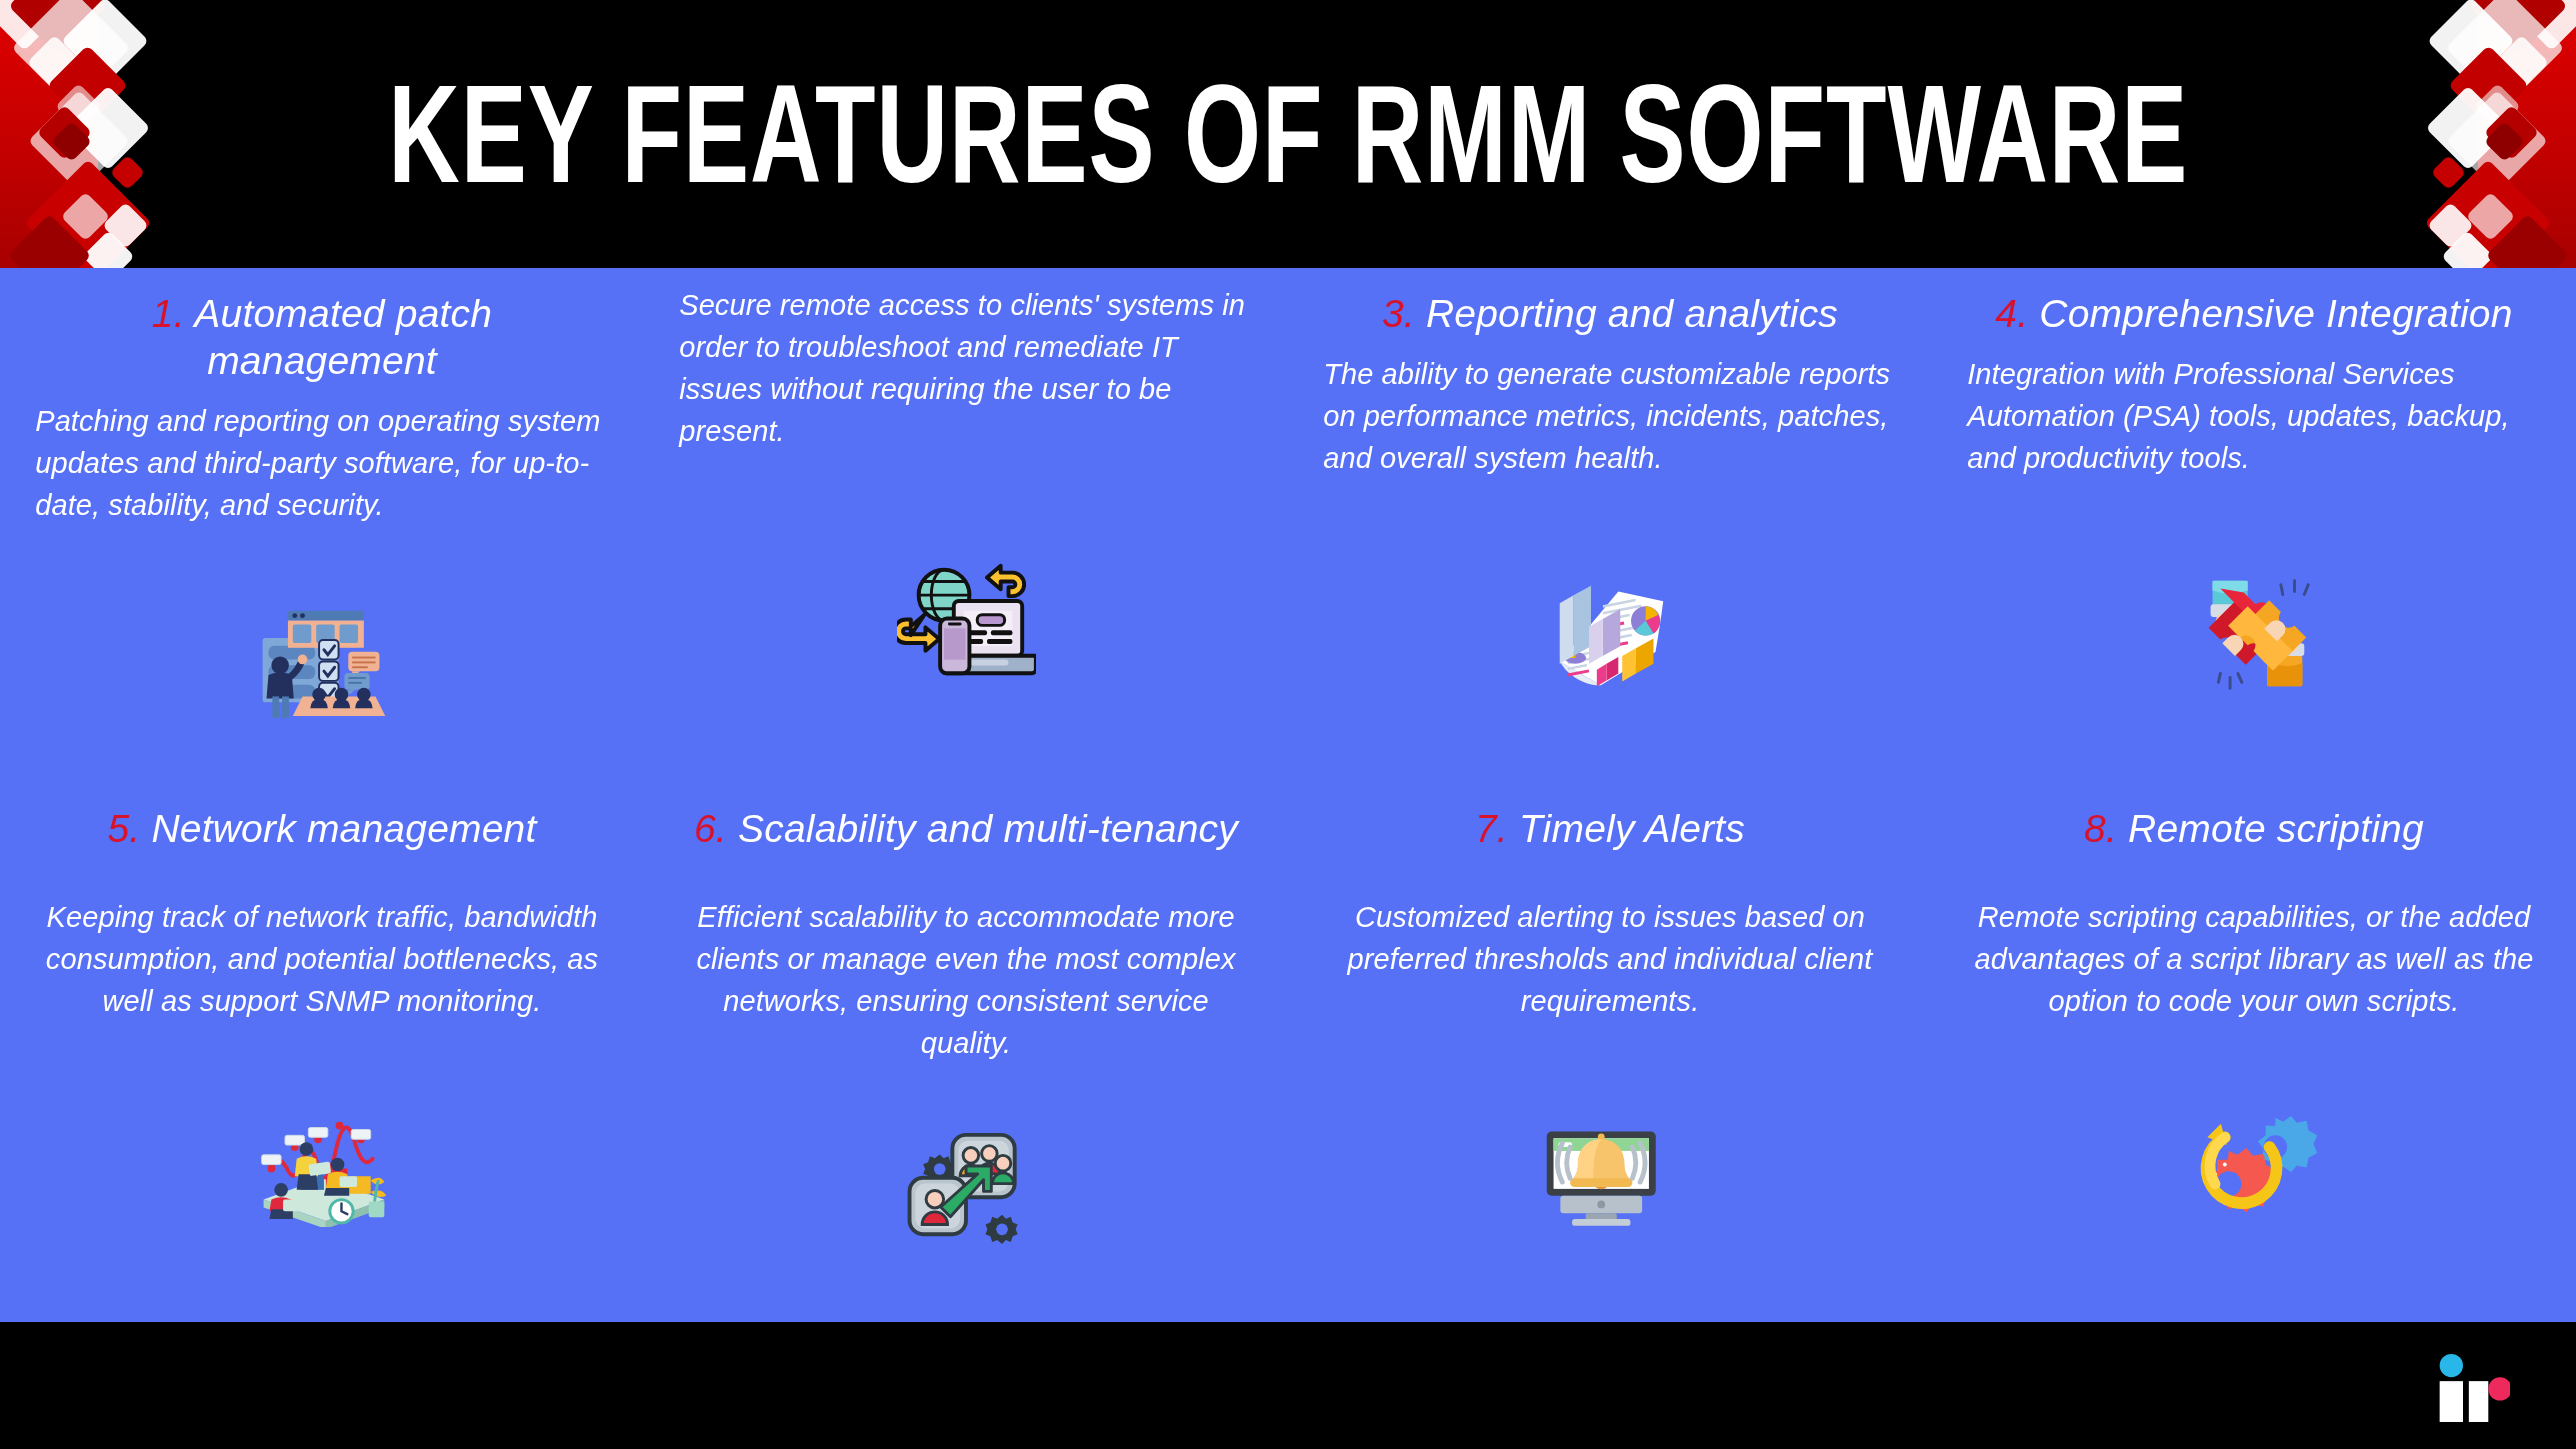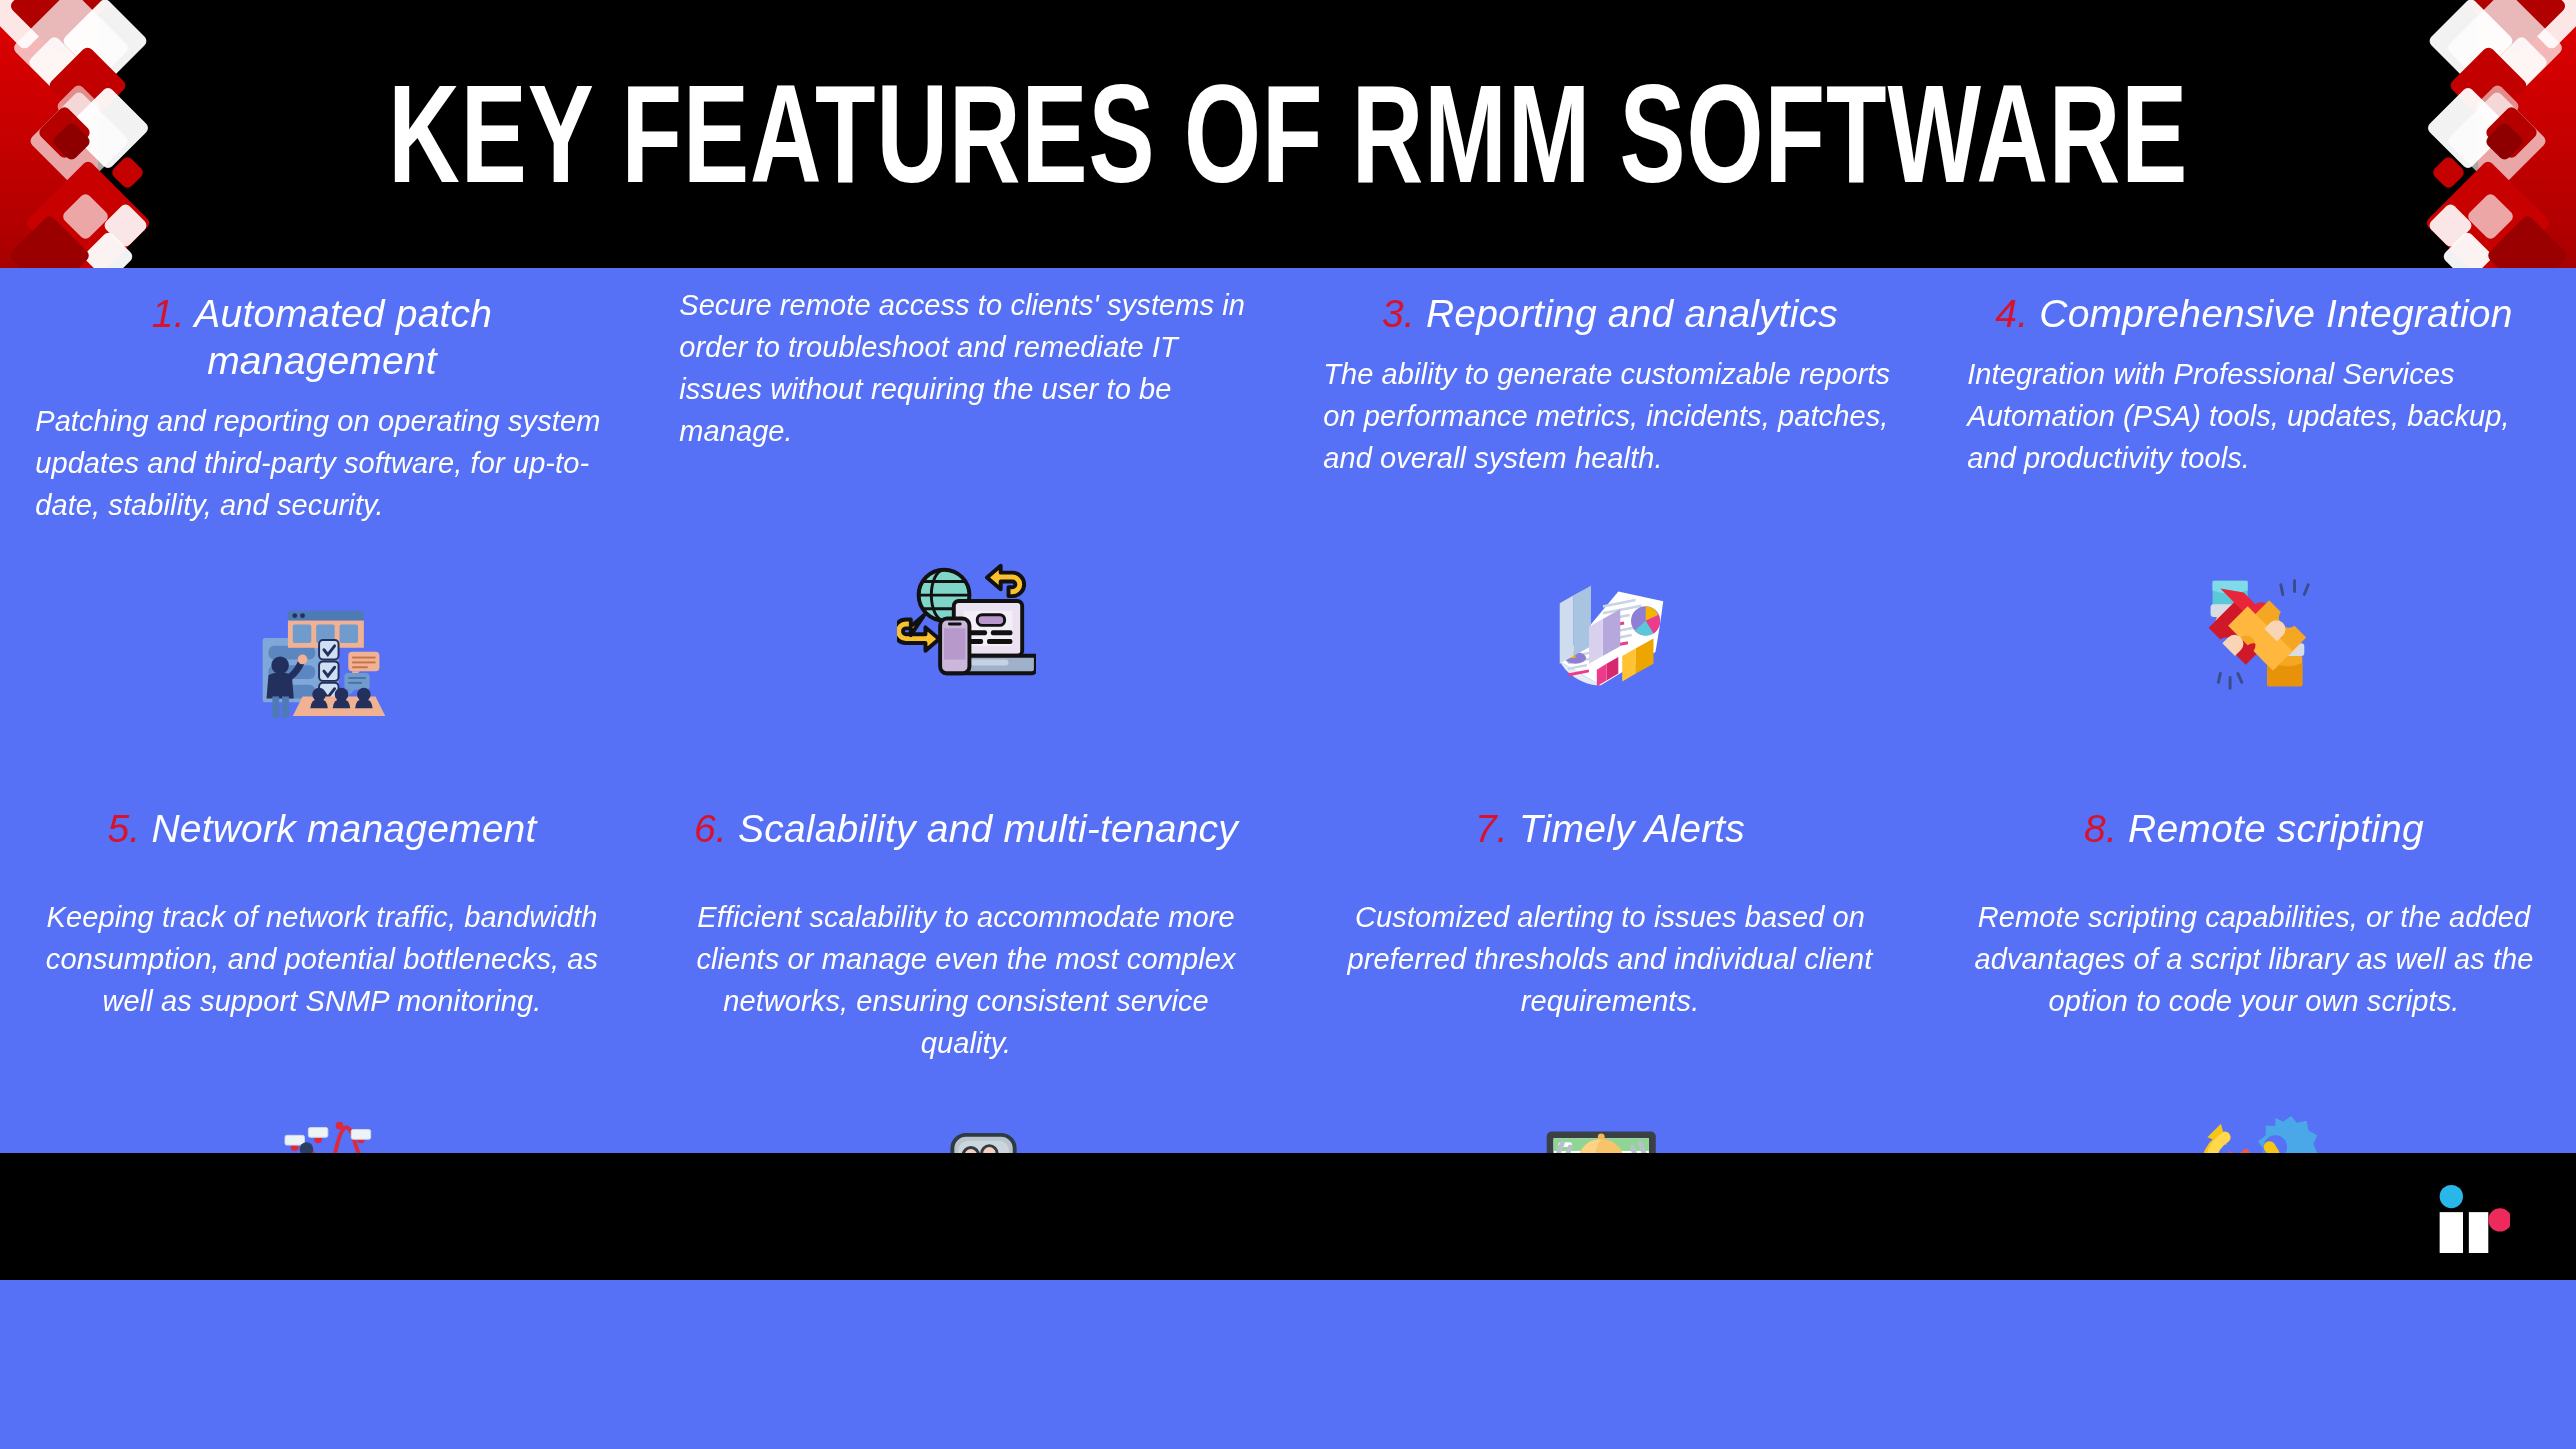--- a/index.html
+++ b/index.html
@@ -2,21 +2,21 @@
 <html><head>
 <meta charset="utf-8">
 <style>
   * { margin:0; padding:0; box-sizing:border-box; }
   html,body { width:2576px; height:1449px; }
   body {
     font-family:"Liberation Sans", sans-serif;
     background:#5670f6;
     overflow:hidden;
   }
-  .slide { position:relative; width:2576px; height:1280px; background:#5670f6; }
+  .slide { position:relative; width:2576px; height:1449px; background:#5670f6; }
 
   
   .header {
     position:absolute; left:0; top:0; width:2576px; height:268px;
     background:#000; overflow:hidden;
   }
   .header-title {
     position:absolute; left:0; right:0; top:50%;
     transform:translateY(-50%);
     text-align:center;
@@ -196,21 +196,21 @@
             <circle cx="55" cy="62" r="5" fill="#f0b292"></circle>
             <rect x="24" y="100" width="7" height="22" fill="#4f7bb5"></rect>
             <rect x="34" y="100" width="7" height="22" fill="#4f7bb5"></rect>
           </svg>
         </div>
       </div>
     </div>
 
     <div class="cell row1">
       <div class="cell-inner">
-        <div class="card-body">Secure remote access to clients' systems in order to troubleshoot and remediate IT issues without requiring the user to be manage.</div>
+        <div class="card-body">Secure remote access to clients' systems in order to troubleshoot and remediate IT issues without requiring the user to be present.</div>
         <div class="icon-wrap">
           <svg width="139" height="127" viewBox="0 0 142 130">
             <circle cx="48" cy="38" r="26" fill="#7ed5c8" stroke="#111" stroke-width="4"></circle>
             <path d="M48 12 a26 26 0 0 0 0 52 M48 12 a13 26 0 0 0 0 52 M22 38 h52 M26 24 h44 M26 52 h44" stroke="#111" stroke-width="3" fill="none"></path>
             <path d="M92 20 l14 -12 l0 7 l12 0 a12 12 0 0 1 0 24 l-4 0 l0 -9 l4 0 a3 3 0 0 0 0 -6 l-12 0 l0 8z" fill="#fbc02d" stroke="#111" stroke-width="4" stroke-linejoin="round"></path>
             <path d="M28 58 l-14 12 l0 -7 l-5 0 a12 12 0 0 0 0 24 l20 0 l0 8 l14 -12 l-14 -12 l0 7 l-20 0 a3 3 0 0 1 0 -6 l5 0 l0 7z" fill="#fbc02d" stroke="#111" stroke-width="4" stroke-linejoin="round"></path>
             <rect x="58" y="44" width="70" height="56" rx="5" fill="#eae2f0" stroke="#111" stroke-width="4"></rect>
             <rect x="68" y="54" width="50" height="36" fill="#f3eef7"></rect>
             <rect x="82" y="58" width="28" height="11" rx="5" fill="#b897cf" stroke="#111" stroke-width="3"></rect>
             <rect x="70" y="74" width="22" height="5" rx="2" fill="#111"></rect>

